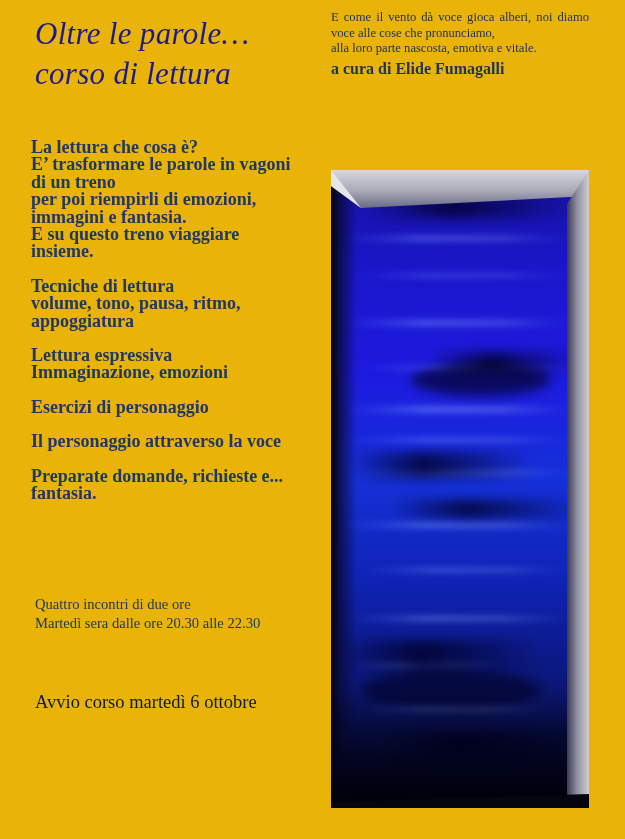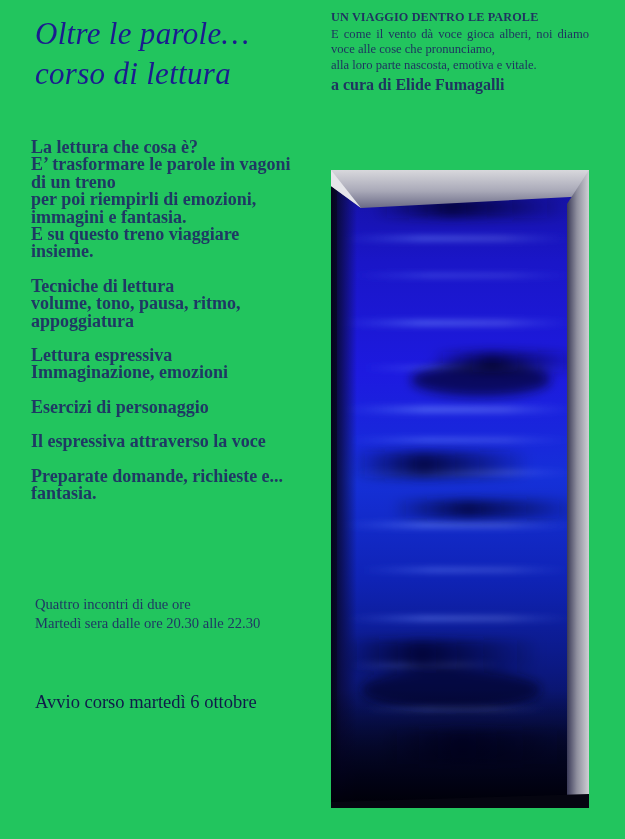--- a/index.html
+++ b/index.html
@@ -2,21 +2,21 @@
 <html><head>
 <meta charset="utf-8">
 <style>
   * { margin:0; padding:0; box-sizing:border-box; }
   html, body {
     width:625px; height:839px;
     background:#ffffff;
     font-family:"Liberation Serif", serif;
     overflow:hidden;
   }
-  .page { position:relative; width:625px; height:839px; background:#22c55e; }
+  .page { position:relative; width:625px; height:839px; background:#eab308; }
 
   
   .left-col {
     position:absolute;
     left:35px; top:14px; width:272px;
   }
   .poster-title {
     font-family:"Liberation Serif", serif;
     font-style:italic;
     font-size:31px;
@@ -105,31 +105,30 @@
   <div class="left-body">
     <div class="para">La lettura che cosa è?
 E’ trasformare le parole in vagoni di un treno
 per poi riempirli di emozioni, immagini e fantasia.
 E su questo treno viaggiare insieme.</div>
     <div class="para">Tecniche di lettura
 volume, tono, pausa, ritmo, appoggiatura</div>
     <div class="para">Lettura espressiva
 Immaginazione, emozioni</div>
     <div class="para">Esercizi di personaggio</div>
-    <div class="para">Il espressiva attraverso la voce</div>
+    <div class="para">Il personaggio attraverso la voce</div>
     <div class="para">Preparate domande, richieste e... fantasia.</div>
   </div>
 
   <div class="schedule">Quattro incontri di due ore
 Martedì sera dalle ore 20.30 alle 22.30</div>
 
   <div class="start-line">Avvio corso martedì 6 ottobre</div>
 
   <div class="right-col">
-    <div class="rc-heading">UN VIAGGIO DENTRO LE PAROLE</div>
     <div class="rc-para justify">E come il vento dà voce gioca alberi, noi diamo voce alle cose che pronunciamo,</div>
     <div class="rc-para">alla loro parte nascosta, emotiva e vitale.</div>
     <div class="rc-credit">a cura di Elide Fumagalli</div>
   </div>
 
   <div class="photo-wrap">
     <svg class="photo-svg" viewBox="0 0 258 638" preserveAspectRatio="none">
       <defs>
         <linearGradient id="gTopFrame" x1="0" y1="0" x2="0" y2="1">
           <stop offset="0%" stop-color="#d8d8dc"></stop>

